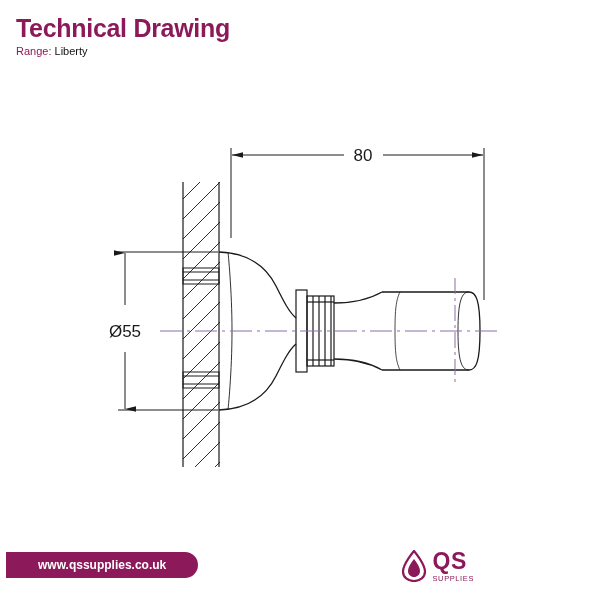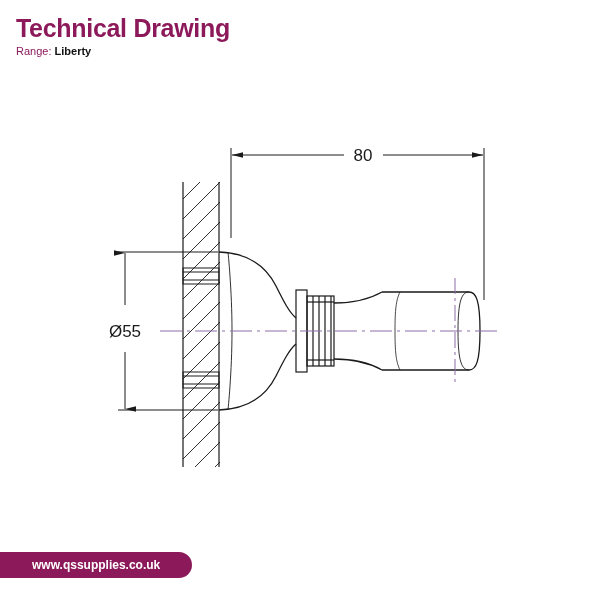--- a/index.html
+++ b/index.html
@@ -37,27 +37,27 @@
     font-size: 11px;
     color: #111111;
     line-height: 15px;
     margin-top: 2px;
   }
   .meta-line .label {
     font-weight: normal;
     color: #8c1a5a;
   }
   .meta-line .value {
-    font-weight: bold;
+    font-weight: normal;
     color: #111111;
   }
   
   .footer-bar {
     position: absolute;
-    left: 0;
+    left: 6px;
     bottom: 22px;
     width: 192px;
     height: 26px;
     background: #8c1a5a;
     border-radius: 0 13px 13px 0;
   }
   .footer-bar span {
     display: block;
     color: #ffffff;
     font-size: 12px;
@@ -227,14 +227,26 @@
     </g>
     <g stroke="#8b6fa8" stroke-width="1" stroke-dasharray="16 4 3 4">
       <line x1="455" y1="278" x2="455" y2="384"></line>
     </g>
   </svg>
 
   <div class="footer-bar">
     <span>www.qssupplies.co.uk</span>
   </div>
 
+  <div class="brand">
+    <div class="brand-drop">
+      <svg viewBox="0 0 26 32" width="26" height="32">
+        <path d="M13,1 C13,1 24,14 24,21.5 C24,27.3 19.1,31 13,31 C6.9,31 2,27.3 2,21.5 C2,14 13,1 13,1 Z" fill="none" stroke="#8c1a5a" stroke-width="2.2"></path>
+        <path d="M13,9 C13,9 19,16 19,21 C19,24.6 16.3,27 13,27 C9.7,27 7,24.6 7,21 C7,16 13,9 13,9 Z" fill="#8c1a5a"></path>
+      </svg>
+    </div>
+    <div class="brand-text">
+      <div class="brand-qs">QS</div>
+      <div class="brand-sub">SUPPLIES</div>
+    </div>
+  </div>
 
 </div>
 
 </body></html>

